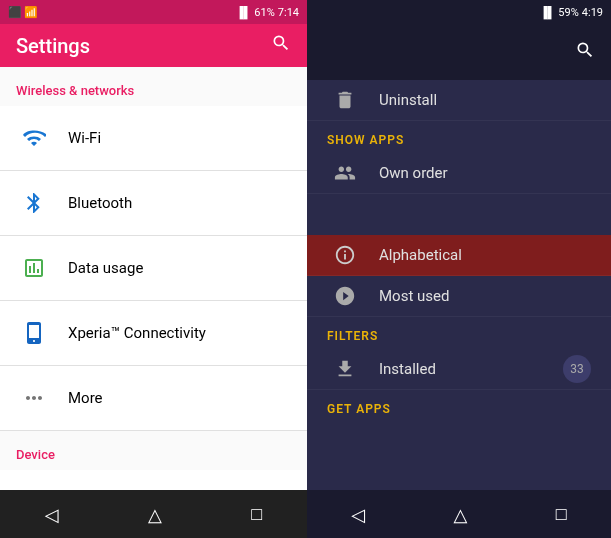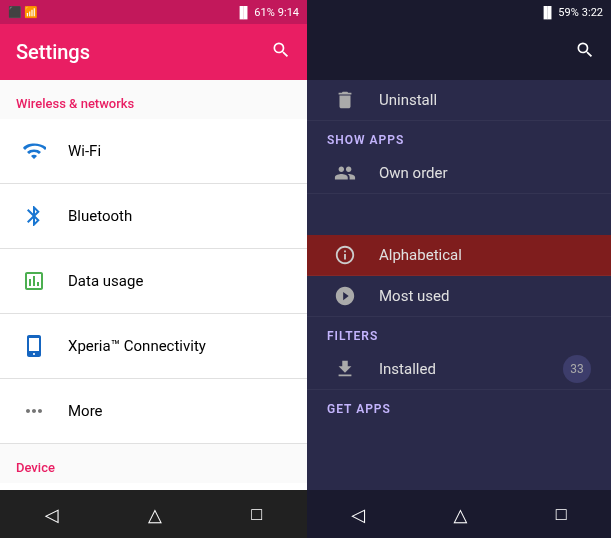--- a/index.html
+++ b/index.html
@@ -40,21 +40,21 @@
     }
 
     .status-bar-left .right-icons {
       display: flex;
       gap: 3px;
       align-items: center;
       font-size: 11px;
     }
 
     .settings-toolbar {
-      height: 56px;
+      height: 43px;
       background: #e91e63;
       display: flex;
       align-items: center;
       padding: 0 16px;
       justify-content: space-between;
     }
 
     .settings-title {
       color: white;
       font-size: 20px;
@@ -213,21 +213,21 @@
       height: 28px;
       display: flex;
       align-items: center;
       justify-content: center;
       font-size: 12px;
     }
 
     .section-label {
       padding: 12px 20px 6px 20px;
       font-size: 12px;
-      color: #c4b5fd;
+      color: #eab308;
       font-weight: 600;
       letter-spacing: 1px;
       text-transform: uppercase;
     }
 
     .nav-bar-right {
       height: 48px;
       background: #1a1a2e;
       display: flex;
       align-items: center;
@@ -248,21 +248,21 @@
 <div class="left-panel">
 
   <div class="status-bar-left">
     <div class="left-icons">
       <span>⬛</span>
       <span>📶</span>
     </div>
     <div class="right-icons">
       <span>▐▌</span>
       <span>61%</span>
-      <span>9:14</span>
+      <span>7:14</span>
     </div>
   </div>
 
   <div class="settings-toolbar">
     <span class="settings-title">Settings</span>
     <span class="settings-search-icon">
       <svg width="20" height="20" viewBox="0 0 24 24" fill="white">
         <path d="M15.5 14h-.79l-.28-.27A6.471 6.471 0 0 0 16 9.5 6.5 6.5 0 1 0 9.5 16c1.61 0 3.09-.59 4.23-1.57l.27.28v.79l5 4.99L20.49 19l-4.99-5zm-6 0C7.01 14 5 11.99 5 9.5S7.01 5 9.5 5 14 7.01 14 9.5 11.99 14 9.5 14z"></path>
       </svg>
     </span>
@@ -331,21 +331,21 @@
     <span class="nav-icon">□</span>
   </div>
 </div>
 
 <div class="right-panel">
 
   <div class="status-bar-right">
     <div class="right-status">
       <span>▐▌</span>
       <span>59%</span>
-      <span>3:22</span>
+      <span>4:19</span>
     </div>
   </div>
 
   <div class="dropdown-toolbar">
     <span class="dropdown-search">
       <svg width="20" height="20" viewBox="0 0 24 24" fill="white">
         <path d="M15.5 14h-.79l-.28-.27A6.471 6.471 0 0 0 16 9.5 6.5 6.5 0 1 0 9.5 16c1.61 0 3.09-.59 4.23-1.57l.27.28v.79l5 4.99L20.49 19l-4.99-5zm-6 0C7.01 14 5 11.99 5 9.5S7.01 5 9.5 5 14 7.01 14 9.5 11.99 14 9.5 14z"></path>
       </svg>
     </span>
   </div>

